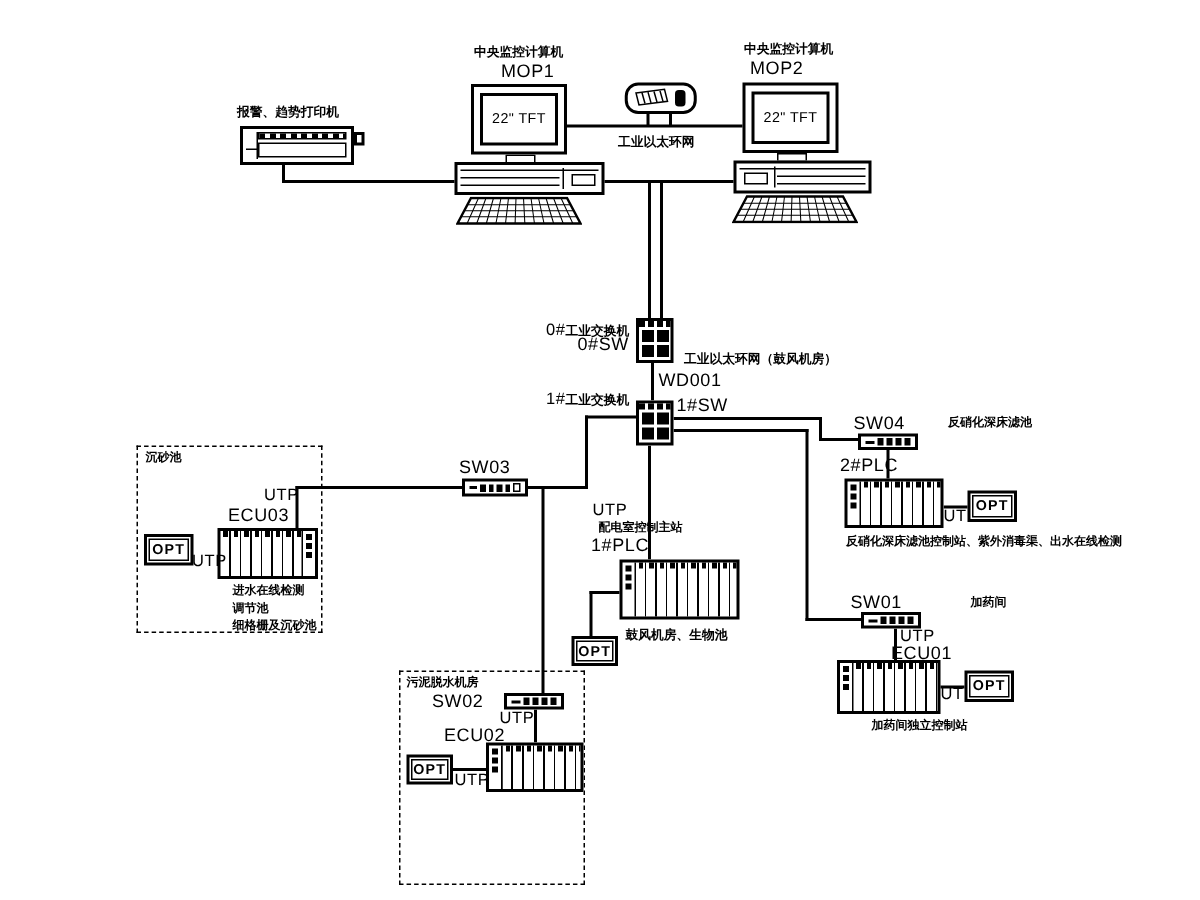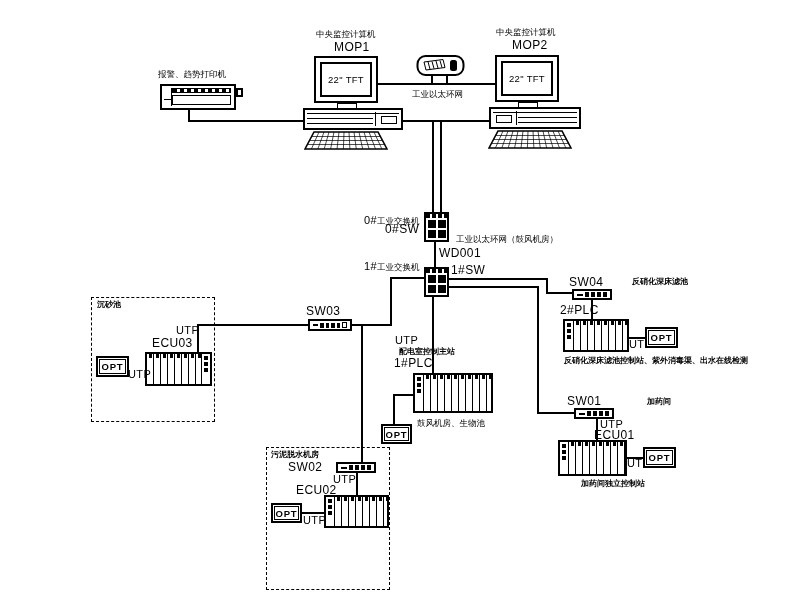--- a/index.html
+++ b/index.html
@@ -2,21 +2,21 @@
 <html><head>
 <meta charset="utf-8">
 <style>
   *{margin:0;padding:0;box-sizing:border-box}
   html,body{background:#fff}
   #canvas{position:relative;width:800px;height:600px;background:#fff;overflow:hidden;
           font-family:"Liberation Sans","DejaVu Sans",sans-serif;color:#000}
   .ln{position:absolute;background:#000}
   .lbl{position:absolute;white-space:nowrap;line-height:1.05}
   .cn{font-size:8px;font-weight:bold}
-  .cn9{font-size:8.5px;font-weight:normal}
+  .cn9{font-size:8.5px;font-weight:bold}
   .code{font-size:12px;letter-spacing:.4px}
   .utp{font-size:11px;letter-spacing:.4px}
   .box2{position:absolute;border:2px solid #000;background:#fff}
   .box1{position:absolute;border:1px solid #000;background:#fff}
   .screen{position:absolute;inset:4px;border:2px solid #000;display:flex;align-items:center;justify-content:center;font-size:9.5px;letter-spacing:.3px}
   .optbox{position:absolute;border:2px solid #000;background:#fff;padding:1px}
   .optbox>div{border:1px solid #000;width:100%;height:100%;display:flex;align-items:center;justify-content:center;font-size:9.5px;font-weight:600;letter-spacing:.8px}
   .dashed{position:absolute;border:1.5px dashed #000}
   .swsmall{position:absolute;border:2px solid #000;background:#fff;display:flex;align-items:center;gap:2px;padding:0 3px}
   .swsmall .dash{width:6px;height:2px;background:#000}
@@ -105,21 +105,21 @@
 
   <svg style="left:416px;top:54px" width="52" height="24" viewBox="0 0 52 24">
     <rect x="1.5" y="2" width="46" height="19" rx="8" fill="#fff" stroke="#000" stroke-width="2"></rect>
     <path d="M8,8 L27,5.5 L29,13.5 L10,16 Z" fill="#fff" stroke="#000" stroke-width="1"></path>
     <path d="M12,7.8 L14,15 M16,7.4 L18,14.6 M20,7 L22,14.1 M24,6.6 L26,13.6" stroke="#000" stroke-width="1" fill="none"></path>
     <rect x="34" y="6" width="7" height="11" rx="2.5" fill="#000"></rect>
   </svg>
   <div class="lbl cn9" style="left:412px;top:90px">工业以太环网</div>
 
   <div class="lbl cn9" style="left:496px;top:28px">中央监控计算机</div>
-  <div class="lbl code" style="left:512px;top:39px">MOP2</div>
+  <div class="lbl code" style="left:500px;top:39px">MOP2</div>
   <div class="box2" style="left:495px;top:55px;width:64px;height:47px">
     <div class="screen">22" TFT</div>
   </div>
   <div class="box1" style="left:518px;top:102px;width:20px;height:6px"></div>
   <div class="box2" style="left:489px;top:107px;width:92px;height:22px">
     <div style="position:absolute;left:2px;top:3px;right:2px;height:1px;background:#000"></div>
     <div style="position:absolute;left:5px;top:6px;width:16px;height:8px;border:1.5px solid #000"></div>
     <div style="position:absolute;left:25px;top:2px;width:1px;bottom:2px;background:#000"></div>
     <div style="position:absolute;left:27px;top:8px;right:2px;height:1px;background:#000"></div>
     <div style="position:absolute;left:27px;top:13px;right:2px;height:1px;background:#000"></div>
@@ -231,20 +231,25 @@
         <i></i>
         <i></i>
         <i></i>
       </div>
     <div class="slots"></div>
   </div>
   <div class="optbox" style="left:96px;top:356px;width:33px;height:21px">
     <div>OPT</div>
   </div>
   <div class="lbl utp" style="left:128px;top:369px">UTP</div>
+  <div class="lbl syslist" style="left:155px;top:388px">
+    <span class="cn">进水在线检测</span>
+    <span class="cn">调节池</span>
+    <span class="cn">细格栅及沉砂池</span>
+  </div>
 
   <div class="lbl utp" style="left:395px;top:335px">UTP</div>
   <div class="lbl cn" style="left:399px;top:348px">配电室控制主站</div>
   <div class="lbl code" style="left:394px;top:357px">1#PLC</div>
   <div class="rack" style="left:413px;top:373px;width:80px;height:40px">
     <div class="mod">
         <i></i>
         <i></i>
         <i></i>
       </div>

